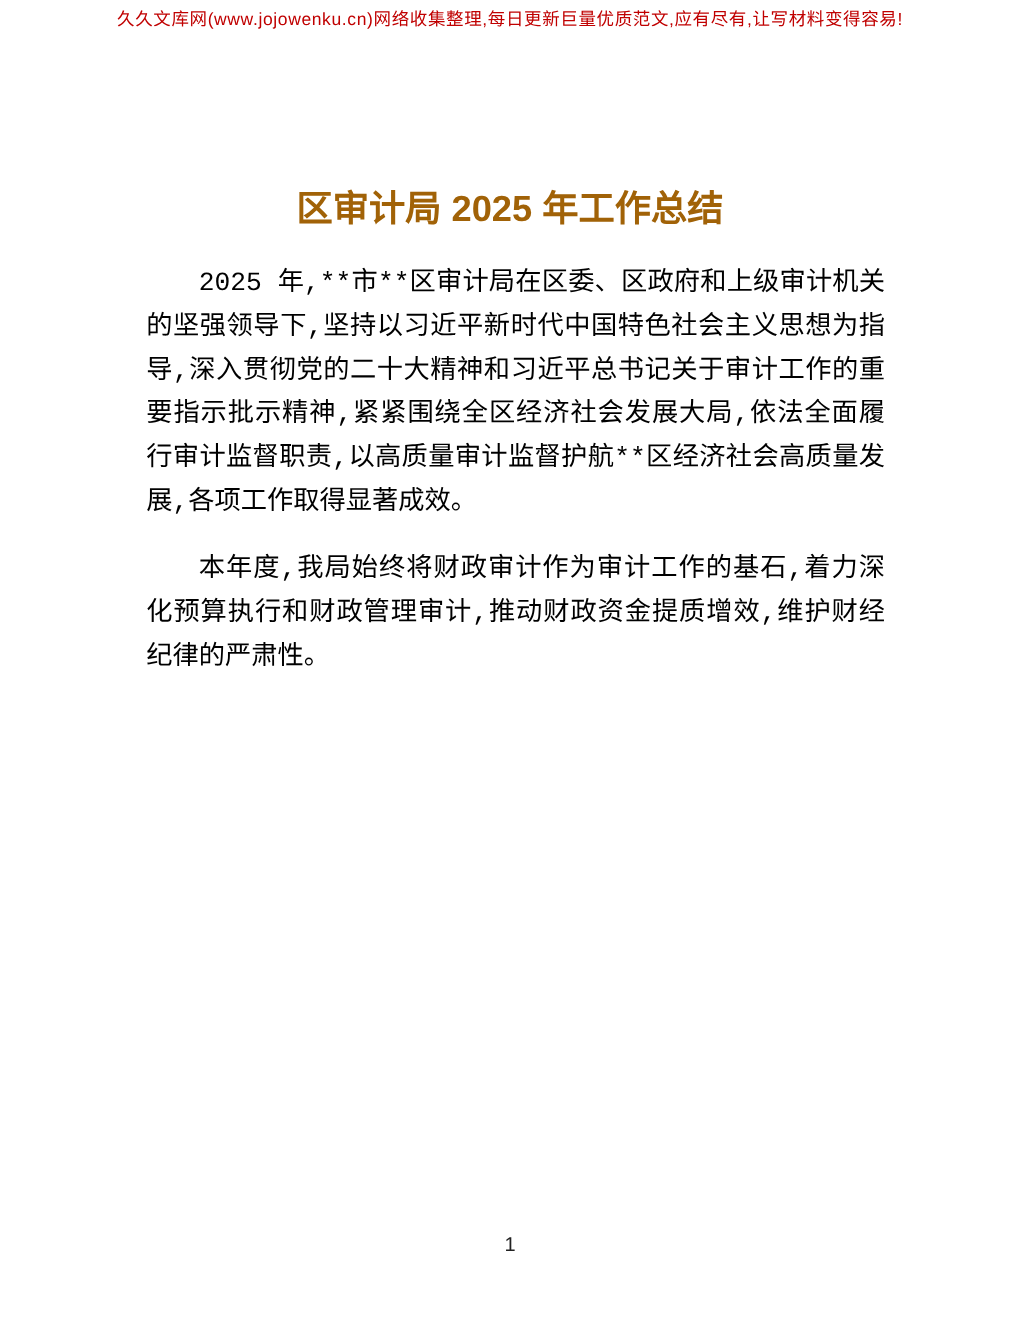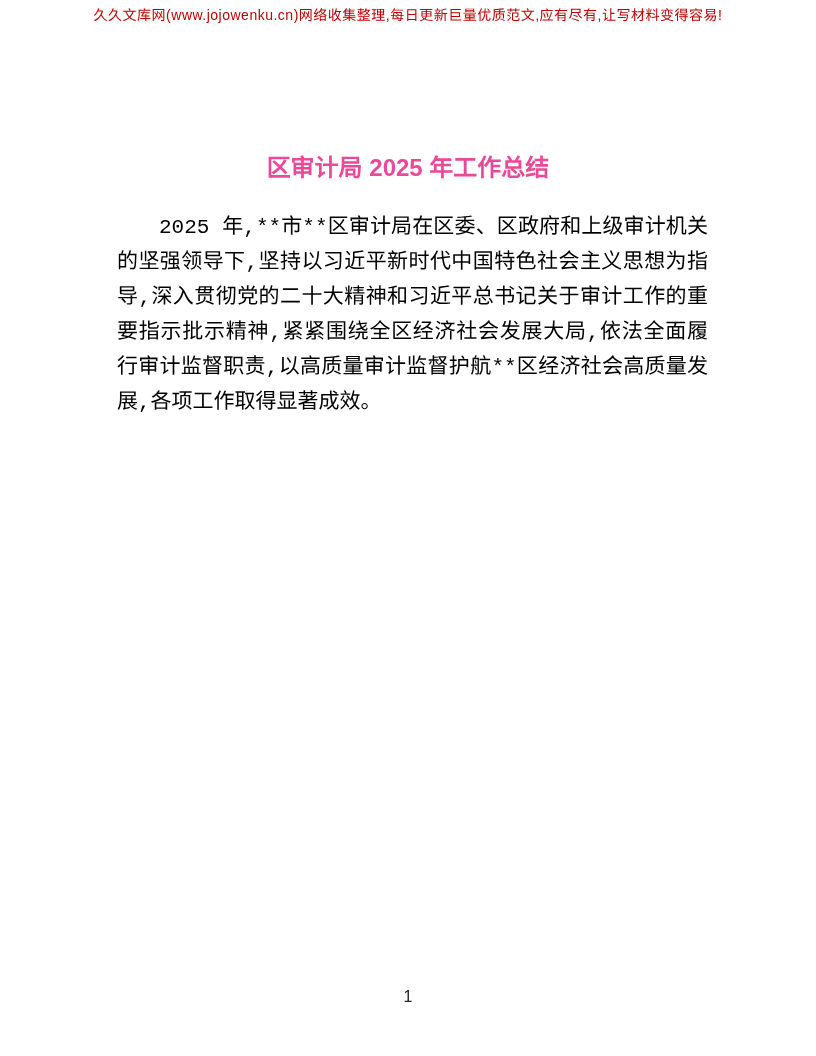--- a/index.html
+++ b/index.html
@@ -23,24 +23,24 @@
     text-align: center;
     font-size: 14px;
     color: #c00000;             
     letter-spacing: 0.5px;
     white-space: nowrap;
   }
 
   .doc-title {
     margin: 124px 0 0 0;
     text-align: center;
-    font-size: 24px;
+    font-size: 29px;
     line-height: 40px;
     font-weight: bold;
-    color: #ec4899;
+    color: #a16207;
   }
 
   .doc-content {
     margin: 22px 108px 0 117px;
     font-family: Liberation Mono, monospace;
   }
 
   .doc-content p,
   .doc-content h2 {
     margin: 0 0 19px 0;
@@ -73,20 +73,21 @@
     <span>久久文库网(www.jojowenku.cn)网络收集整理,每日更新巨量优质范文,应有尽有,让写材料变得容易!</span>
   </div>
 
   <h1 class="doc-title">区审计局 2025 年工作总结</h1>
 
   <div class="doc-content">
 
     <p>2025 年,**市**区审计局在区委、区政府和上级审计机关的坚强领导下,坚持以习近平新时代中国特色社会主义思想为指导,深入贯彻党的二十大精神和习近平总书记关于审计工作的重要指示批示精神,紧紧围绕全区经济社会发展大局,依法全面履行审计监督职责,以高质量审计监督护航**区经济社会高质量发展,各项工作取得显著成效。</p>
 
 
+    <p>本年度,我局始终将财政审计作为审计工作的基石,着力深化预算执行和财政管理审计,推动财政资金提质增效,维护财经纪律的严肃性。</p>
 
 
   </div>
 
   <div class="page-footer">
     <span>1</span>
   </div>
 
 </div>
 

